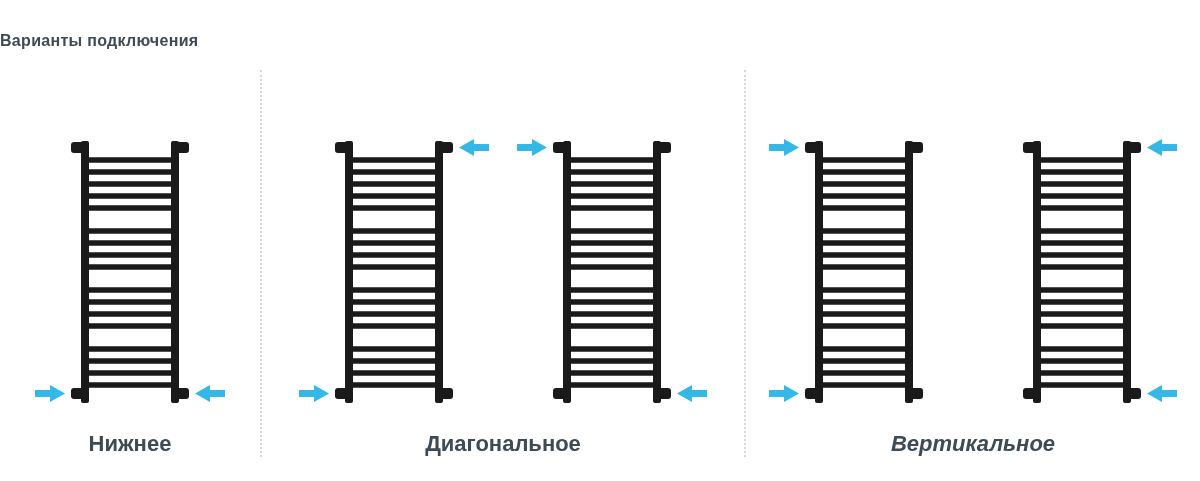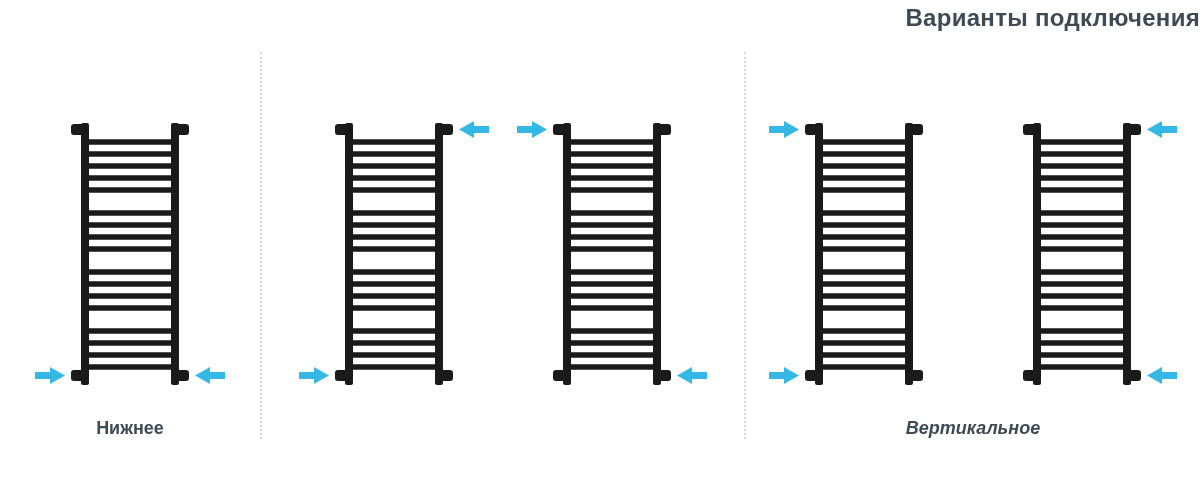--- a/index.html
+++ b/index.html
@@ -4,23 +4,23 @@
 <style>
   * { box-sizing: border-box; }
   html, body { margin: 0; padding: 0; }
   body {
     width: 1200px; height: 481px; overflow: hidden;
     background: #ffffff;
     font-family: "Liberation Sans", "DejaVu Sans", sans-serif;
     color: var(--text, #3e4a54);
   }
   .page-title {
-    margin: 4px 0 0;
-    text-align: right;
-    font-size: 24px;
+    margin: 32px 0 0;
+    text-align: left;
+    font-size: 16px;
     font-weight: 700;
     letter-spacing: 0.3px;
     color: var(--text, #3e4a54);
   }
   .board { display: flex; height: 437px; }
   .divider {
     width: 0;
     border-left: 2px dotted var(--divider, #d4d8da);
     margin: 20px 0 30px;
   }
@@ -39,21 +39,21 @@
   .arrow svg { display: block; width: 100%; height: 100%; }
   .arrow polygon { fill: var(--accent, #35b8e5); }
   .pos-top-left     { left: 0;  top: 3px; }
   .pos-top-right    { right: 0; top: 3px;  transform: scaleX(-1); }
   .pos-bottom-left  { left: 0;  top: 249px; }
   .pos-bottom-right { right: 0; top: 249px; transform: scaleX(-1); }
   .group-label {
     margin-top: auto;
     margin-bottom: 30px;
     text-align: center;
-    font-size: 18px;
+    font-size: 22px;
     font-weight: 700;
     color: var(--text, #3e4a54);
   }
 </style>
 </head>
 <body>
 
 <main class="page">
   <h1 class="page-title">Варианты подключения</h1>
   <div class="board">
@@ -177,20 +177,21 @@
                 <polygon points="0,5 15,5 15,0 30,8.5 15,17 15,12 0,12"></polygon>
               </svg>
             </span>
             <span class="arrow pos-bottom-right">
               <svg viewBox="0 0 30 17">
                 <polygon points="0,5 15,5 15,0 30,8.5 15,17 15,12 0,12"></polygon>
               </svg>
             </span>
           </div>
 </div>
+    <div class="group-label">Диагональное</div>
   </section>
 <div class="divider"></div>
   <section class="group group-vertical">
     <div class="radiators">
   <div class="radiator">
     <svg class="ladder" viewBox="0 0 122 272" aria-hidden="true">
       <rect x="12" y="5" width="8" height="262" rx="2"></rect>
       <rect x="102" y="5" width="8" height="262" rx="2"></rect>
       <rect x="2" y="6" width="15" height="11" rx="3"></rect>
       <rect x="105" y="6" width="15" height="11" rx="3"></rect>

